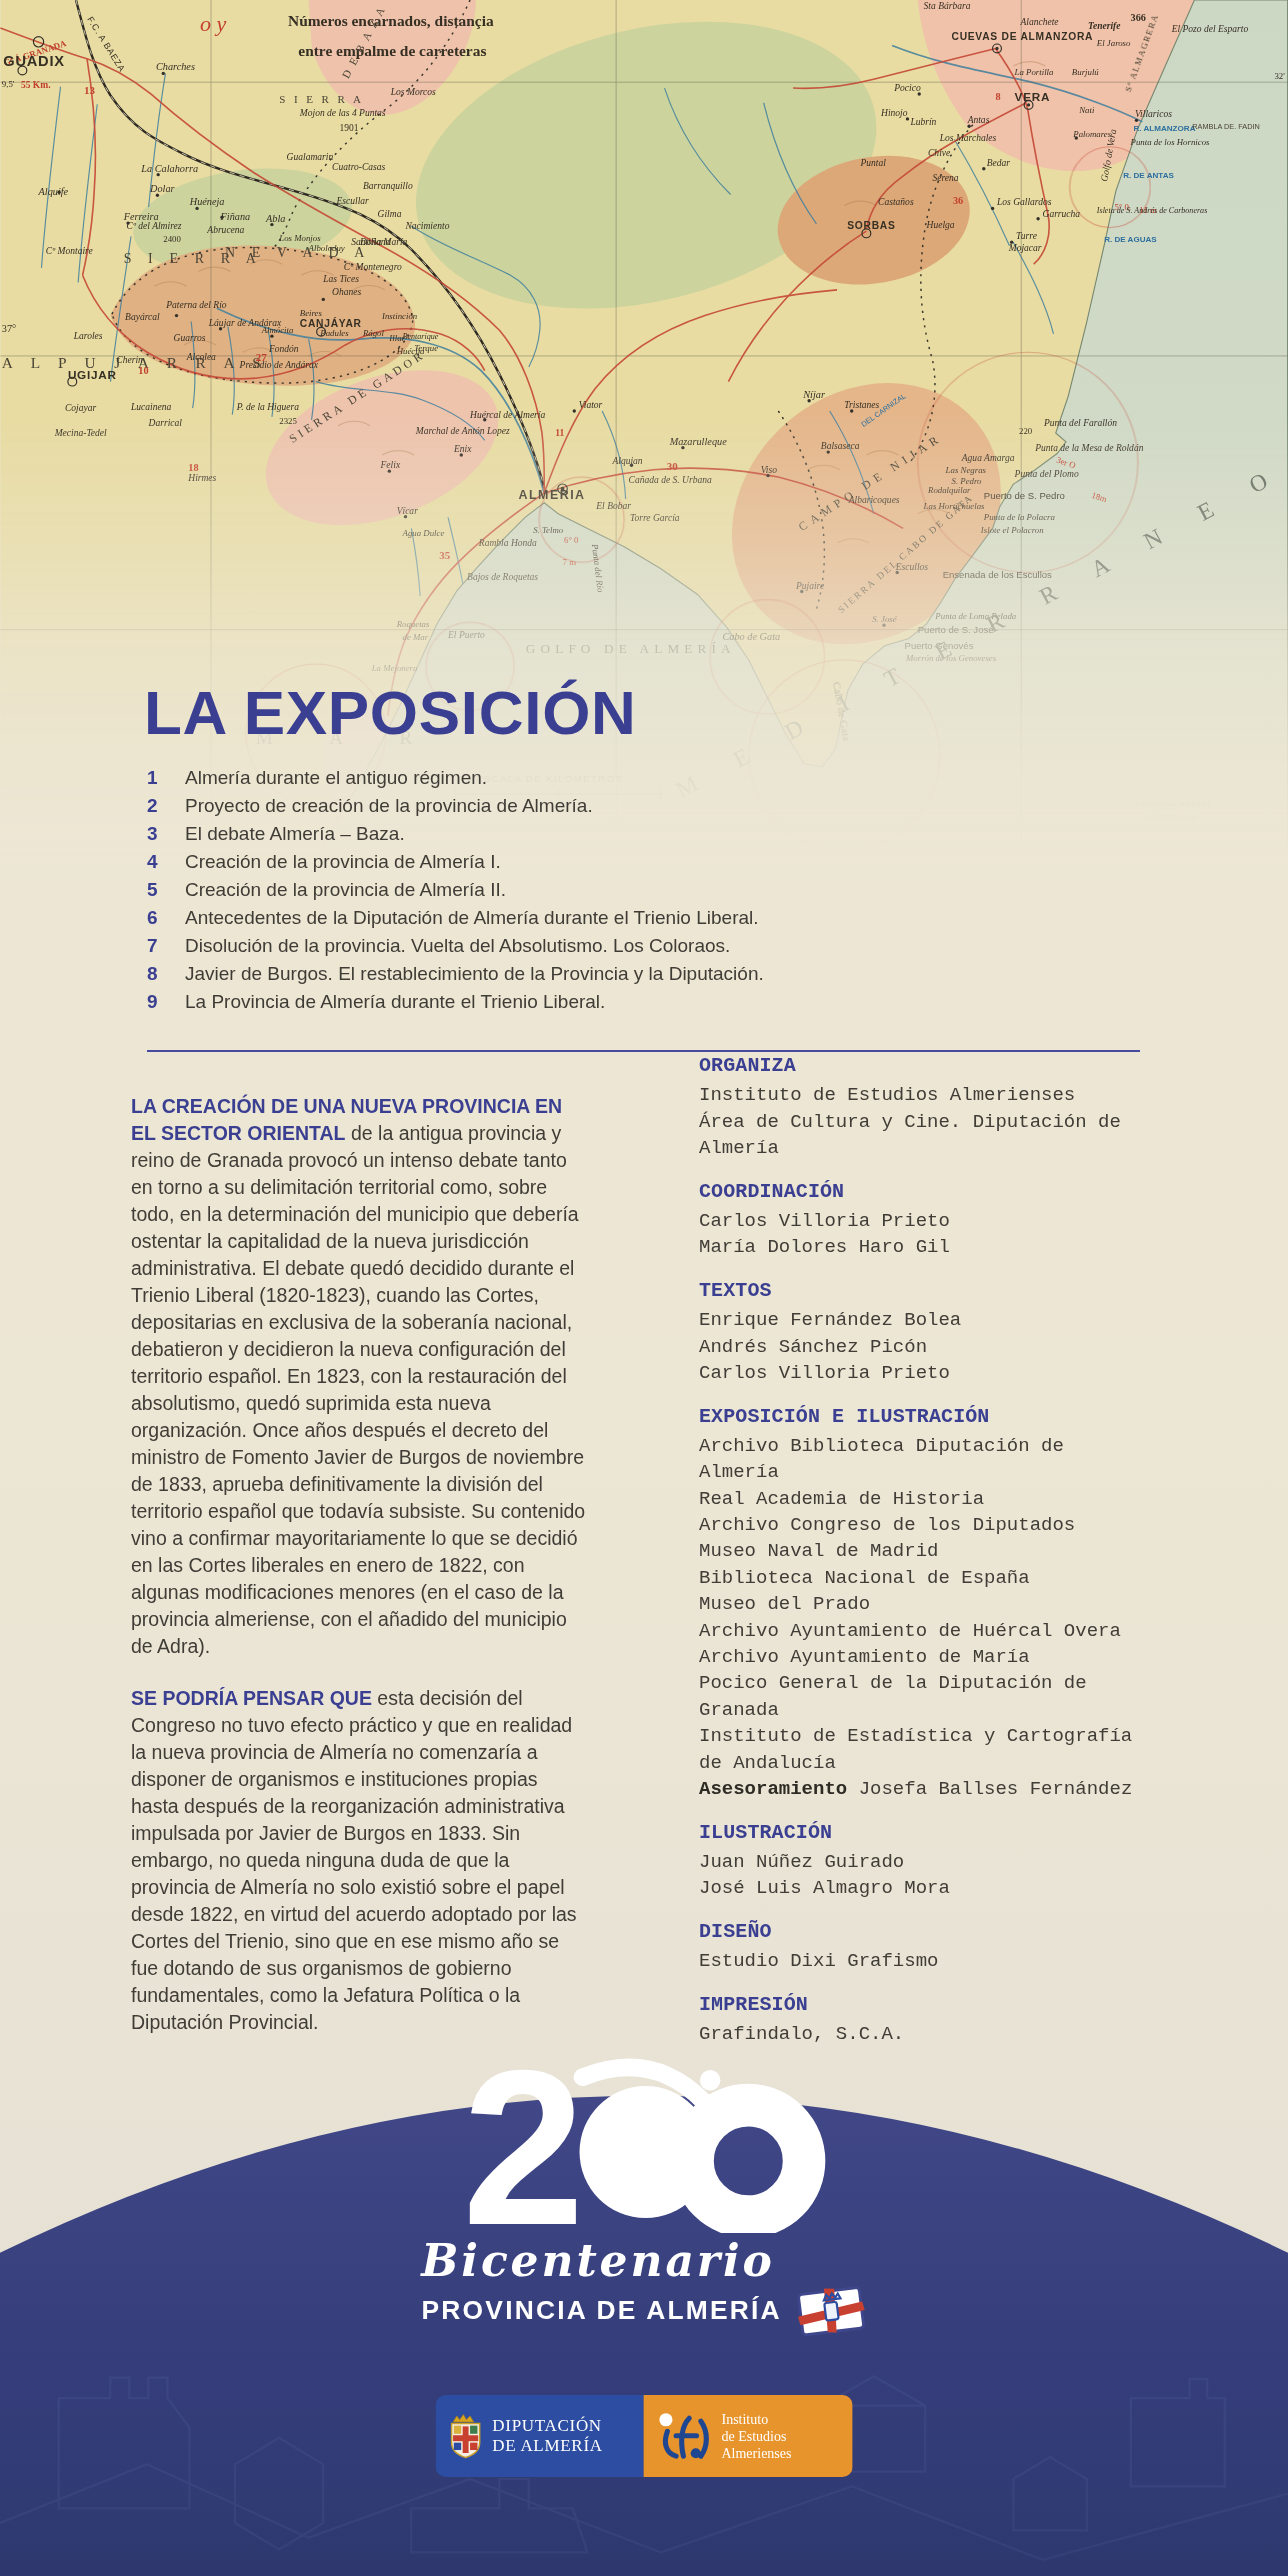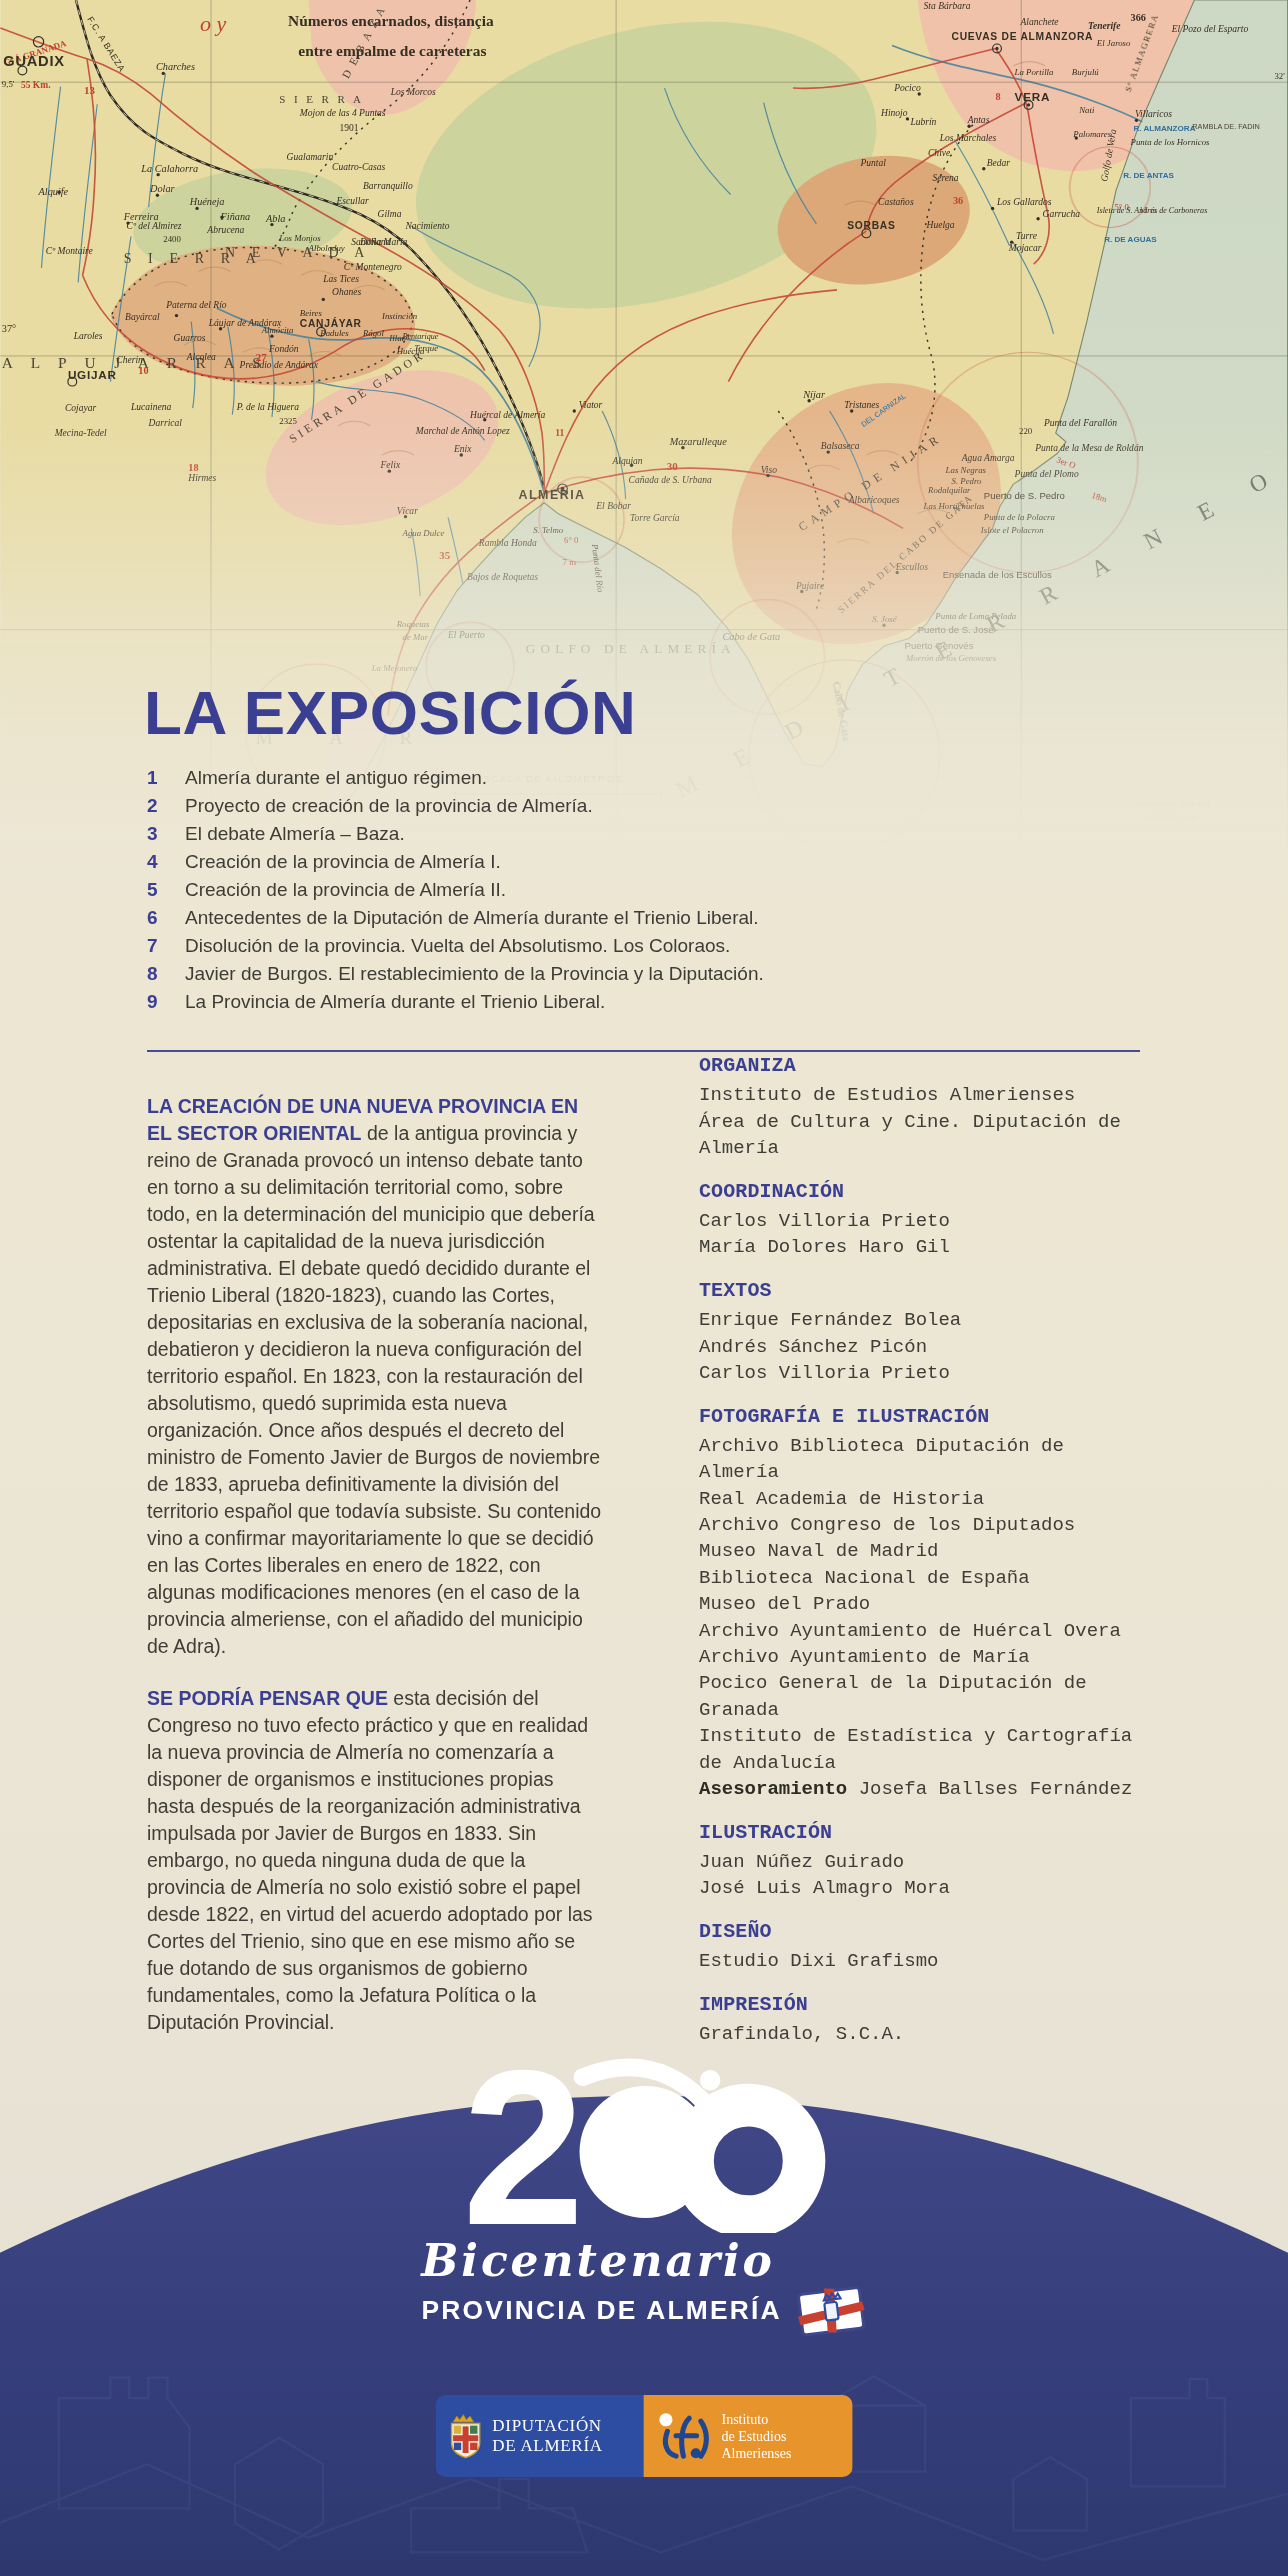--- a/index.html
+++ b/index.html
@@ -13,21 +13,21 @@
     background:linear-gradient(to bottom,rgba(236,230,212,0) 0%,rgba(236,230,212,.38) 30%,
       rgba(236,230,212,.72) 52%,rgba(236,230,212,.9) 72%,rgba(236,230,212,.985) 90%,#ece6d4 100%);}
   
   .page-title{left:144px;top:677px;font-size:62px;font-weight:800;letter-spacing:0.7px;color:#3b3f92;}
   .expo-list{left:147px;top:768px;width:918px;}
   .expo-row{display:flex;margin-bottom:8px;font-size:19px;line-height:20px;}
   .expo-num{width:38px;font-weight:700;color:#3b3f92;}
   .expo-txt{color:#3f3c36;}
   .divider{left:147px;top:1050px;width:993px;height:1.5px;background:#464ba0;}
   
-  .col-left{left:147px;top:1093px;width:458px;color:#403d37;}
+  .col-left{left:131px;top:1093px;width:458px;color:#403d37;}
   .col-left p{margin:0;font-size:19.5px;line-height:27px;}
   .col-left p + p{margin-top:25px;}
   .lead{color:#3b3f92;font-weight:700;}
   .col-right{left:699px;top:1054px;width:455px;color:#403d37;font-family:Liberation Mono, monospace;}
   .credit-section{margin-bottom:18.4px;}
   .credit-head{margin:0 0 5.1px 0;font-size:20px;font-weight:800;color:#3b3f92;letter-spacing:0.1px;}
   .credit-line{font-size:19px;line-height:26.4px;}
   .credit-line b{color:#2e2b25;}
   
   .blue-arc{position:absolute;top:2053px;left:0;}
@@ -454,21 +454,21 @@
         <div class="credit-line">Carlos Villoria Prieto</div>
         <div class="credit-line">María Dolores Haro Gil</div>
       </div>
       <div class="credit-section">
         <h3 class="credit-head">TEXTOS</h3>
         <div class="credit-line">Enrique Fernández Bolea</div>
         <div class="credit-line">Andrés Sánchez Picón</div>
         <div class="credit-line">Carlos Villoria Prieto</div>
       </div>
       <div class="credit-section">
-        <h3 class="credit-head">FOTOGRAFÍA E ILUSTRACIÓN</h3>
+        <h3 class="credit-head">EXPOSICIÓN E ILUSTRACIÓN</h3>
         <div class="credit-line">Archivo Biblioteca Diputación de Almería</div>
         <div class="credit-line">Real Academia de Historia</div>
         <div class="credit-line">Archivo Congreso de los Diputados</div>
         <div class="credit-line">Museo Naval de Madrid</div>
         <div class="credit-line">Biblioteca Nacional de España</div>
         <div class="credit-line">Museo del Prado</div>
         <div class="credit-line">Archivo Ayuntamiento de Huércal Overa</div>
         <div class="credit-line">Archivo Ayuntamiento de María</div>
         <div class="credit-line">Pocico General de la Diputación de Granada</div>
         <div class="credit-line">Instituto de Estadística y Cartografía de Andalucía</div>

